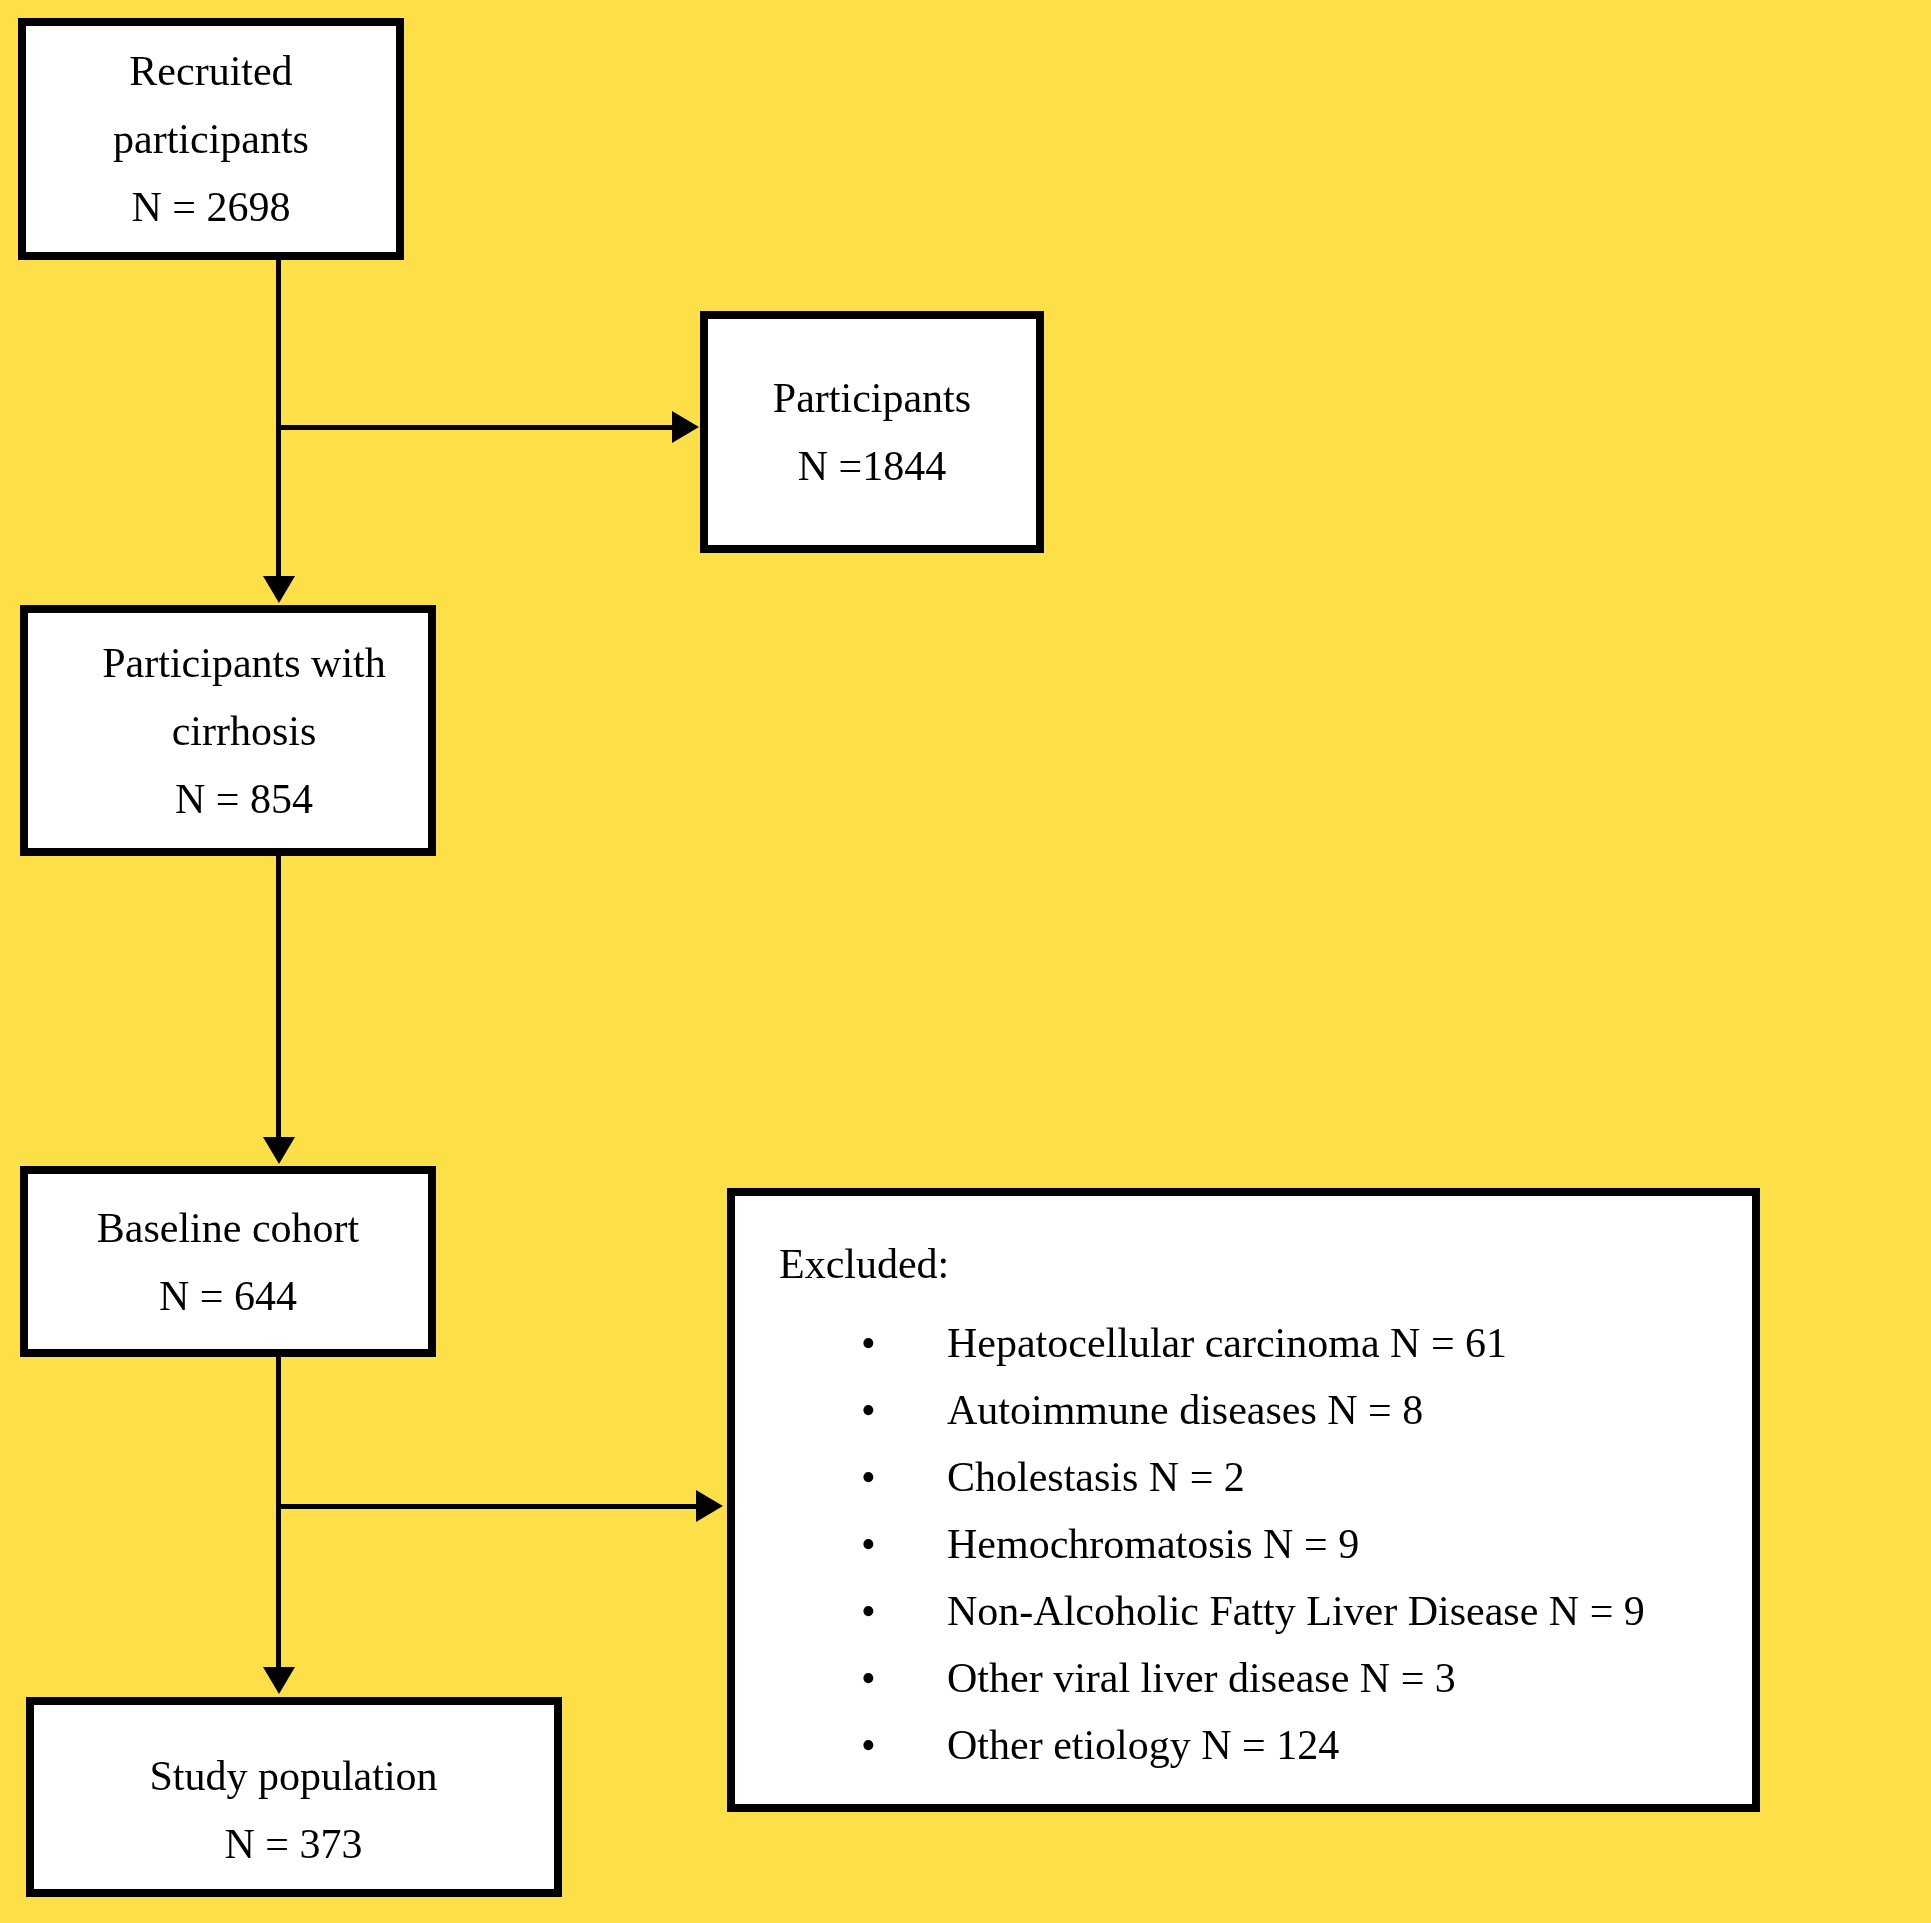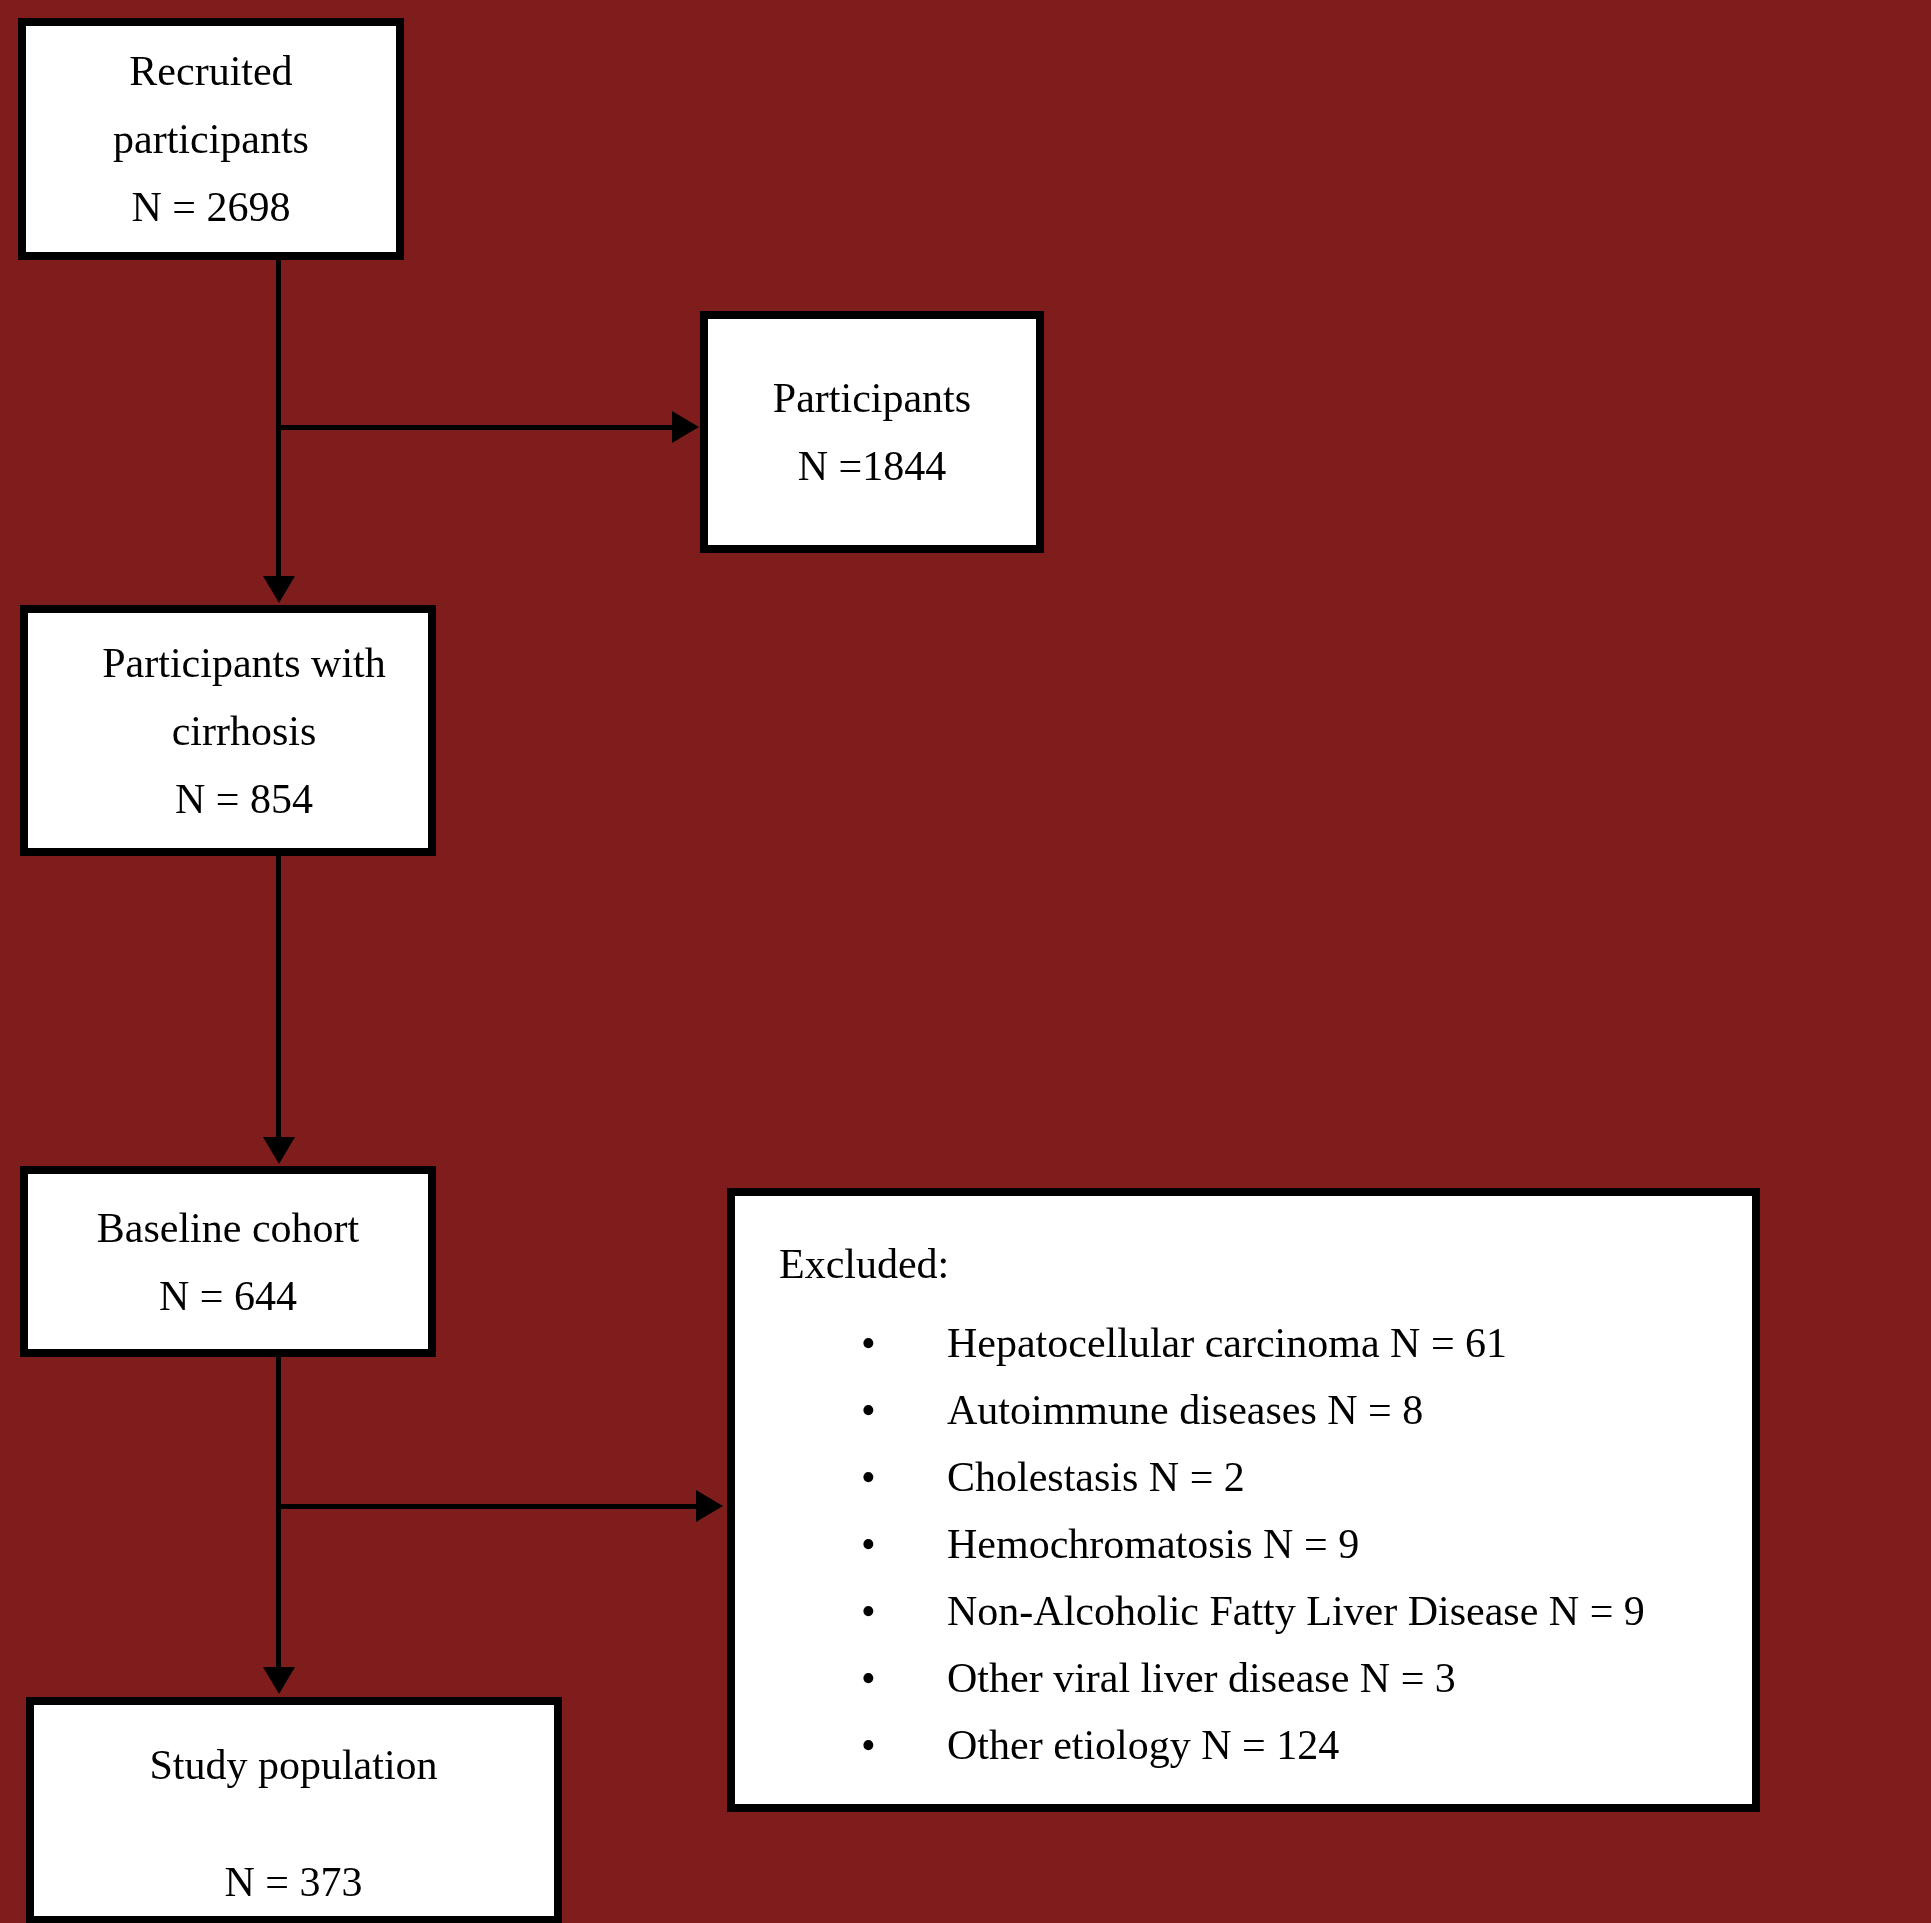--- a/index.html
+++ b/index.html
@@ -4,21 +4,21 @@
 <style>
   html, body {
     margin: 0;
     padding: 0;
     background: #ffffff;
   }
   .canvas {
     position: relative;
     width: 1932px;
     height: 1924px;
-    background: #7f1d1d;
+    background: #fde047;
     font-family: "Liberation Serif", "DejaVu Serif", serif;
     color: #000000;
     overflow: hidden;
   }
   .flow-box {
     position: absolute;
     border: 8.2px solid #000000;
     background: #ffffff;
     box-sizing: border-box;
     display: flex;
@@ -29,21 +29,21 @@
   }
   .flow-box .line {
     font-size: 42px;
     line-height: 68px;
     white-space: nowrap;
   }
   .box-recruited { left: 18px;  top: 18px;   width: 386px;  height: 242px; }
   .box-without   { left: 700px; top: 311px;  width: 344px;  height: 242px; }
   .box-with      { left: 20px;  top: 605px;  width: 416px;  height: 251px; padding-left: 32px; }
   .box-baseline  { left: 20px;  top: 1166px; width: 416px;  height: 191px; }
-  .box-study     { left: 25.5px;  top: 1697px; width: 536px;  height: 227px; padding-top: 25.5px; justify-content: space-between; }
+  .box-study     { left: 25.5px;  top: 1697px; width: 536px;  height: 200px; padding-top: 25.5px; }
 
   .box-excluded {
     position: absolute;
     left: 727px; top: 1188px; width: 1033px; height: 624px;
     border: 8.2px solid #000000;
     background: #ffffff;
     box-sizing: border-box;
     padding-top: 41px;
   }
   .excluded-heading {

